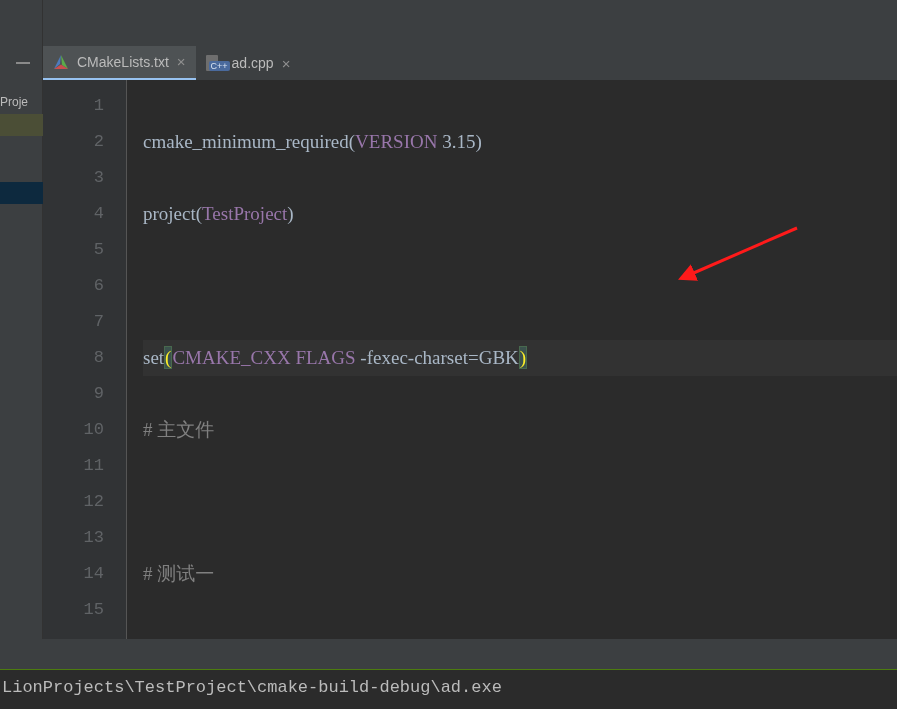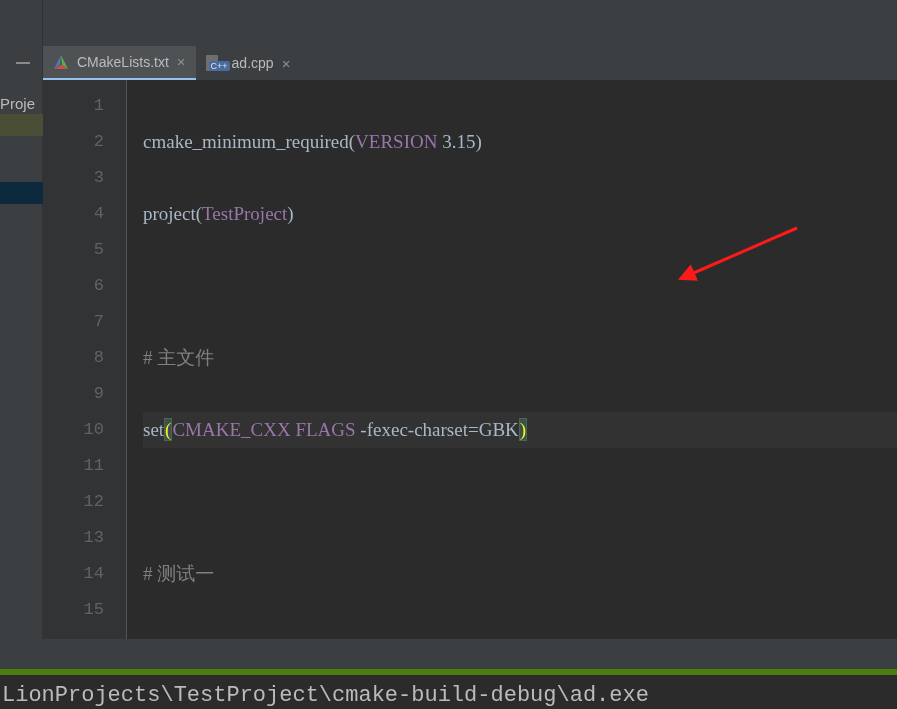--- a/index.html
+++ b/index.html
@@ -27,21 +27,21 @@
   top: 62px;
   left: 16px;
   width: 14px;
   height: 2px;
   background: #8a8a8a;
 }
 .sidebar-label {
   position: absolute;
   top: 95px;
   left: 0;
-  font-size: 15px;
+  font-size: 12px;
   color: #bbbbbb;
   font-family: sans-serif;
 }
 .sidebar-highlight {
   position: absolute;
   top: 114px;
   left: 0;
   width: 43px;
   height: 22px;
   background: #4b4e36;
@@ -163,23 +163,23 @@
   left: 550px;
   pointer-events: none;
 }
 .terminal {
   position: absolute;
   left: 0;
   right: 0;
   bottom: 0;
   height: 40px;
   background: #2b2b2b;
-  border-top: 6px solid #4d7c0f;
+  border-top: 1px solid #4d7c0f;
   color: #bbbbbb;
-  font-size: 22px;
+  font-size: 17px;
   padding-top: 8px;
   padding-left: 2px;
   white-space: pre;
 }
 .gap {
   position: absolute;
   left: 0; right: 0;
   bottom: 40px;
   height: 30px;
   background: #3c3f41;
@@ -233,22 +233,22 @@
     <div>11</div>
     <div>12</div>
     <div>13</div>
     <div>14</div>
     <div>15</div>
   </div>
   <div class="code">
 <div class="code-line"><span class="fn">cmake_minimum_required</span><span class="paren">(</span><span class="var">VERSION</span><span class="txt"> 3.15</span><span class="paren">)</span></div>
 <div class="code-line"><span class="fn">project</span><span class="paren">(</span><span class="var">TestProject</span><span class="paren">)</span></div>
 <div class="code-line"></div>
+<div class="code-line current-line"><span class="fn">set</span><span class="hl-paren">(</span><span class="var">CMAKE_CXX FLAGS</span><span class="txt"> -fexec-charset=GBK</span><span class="hl-paren">)</span></div>
 <div class="code-line"><span class="comment"># 主文件</span></div>
-<div class="code-line current-line"><span class="fn">set</span><span class="hl-paren">(</span><span class="var">CMAKE_CXX FLAGS</span><span class="txt"> -fexec-charset=GBK</span><span class="hl-paren">)</span></div>
 <div class="code-line"></div>
 <div class="code-line"><span class="comment"># 测试一</span></div>
 
 
 
 
 
 
 
     <svg class="arrow" width="130" height="70">

